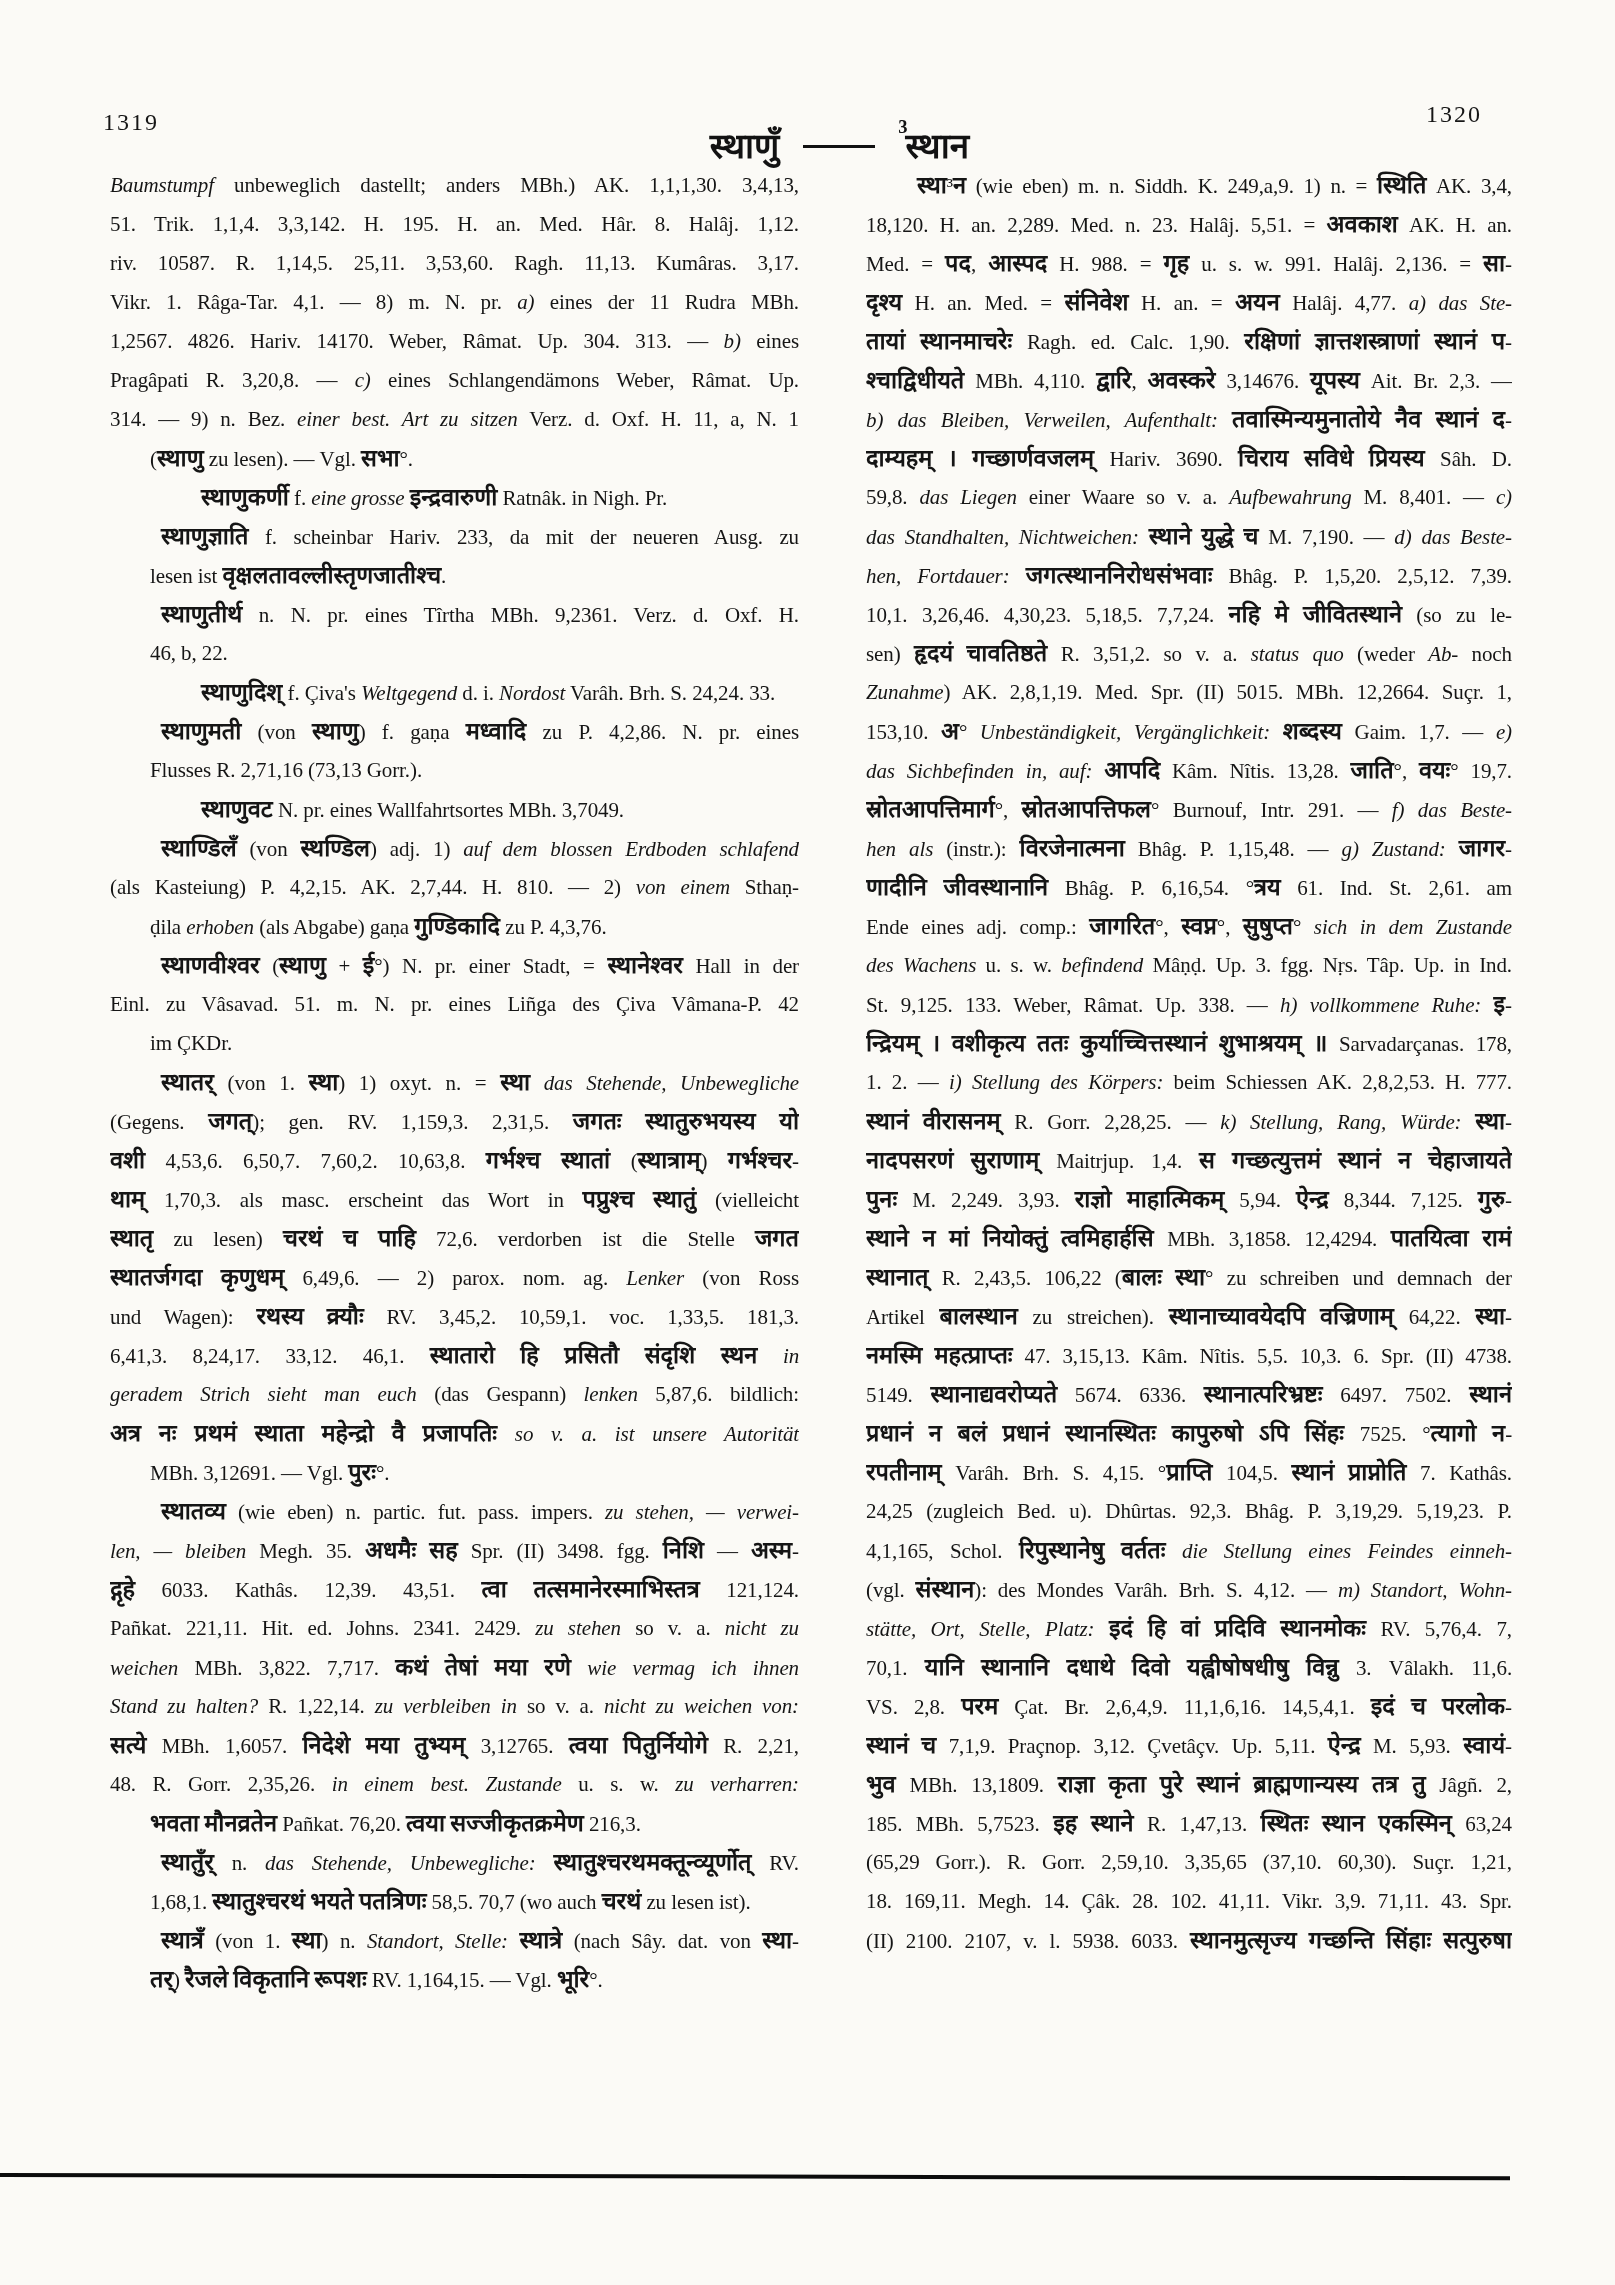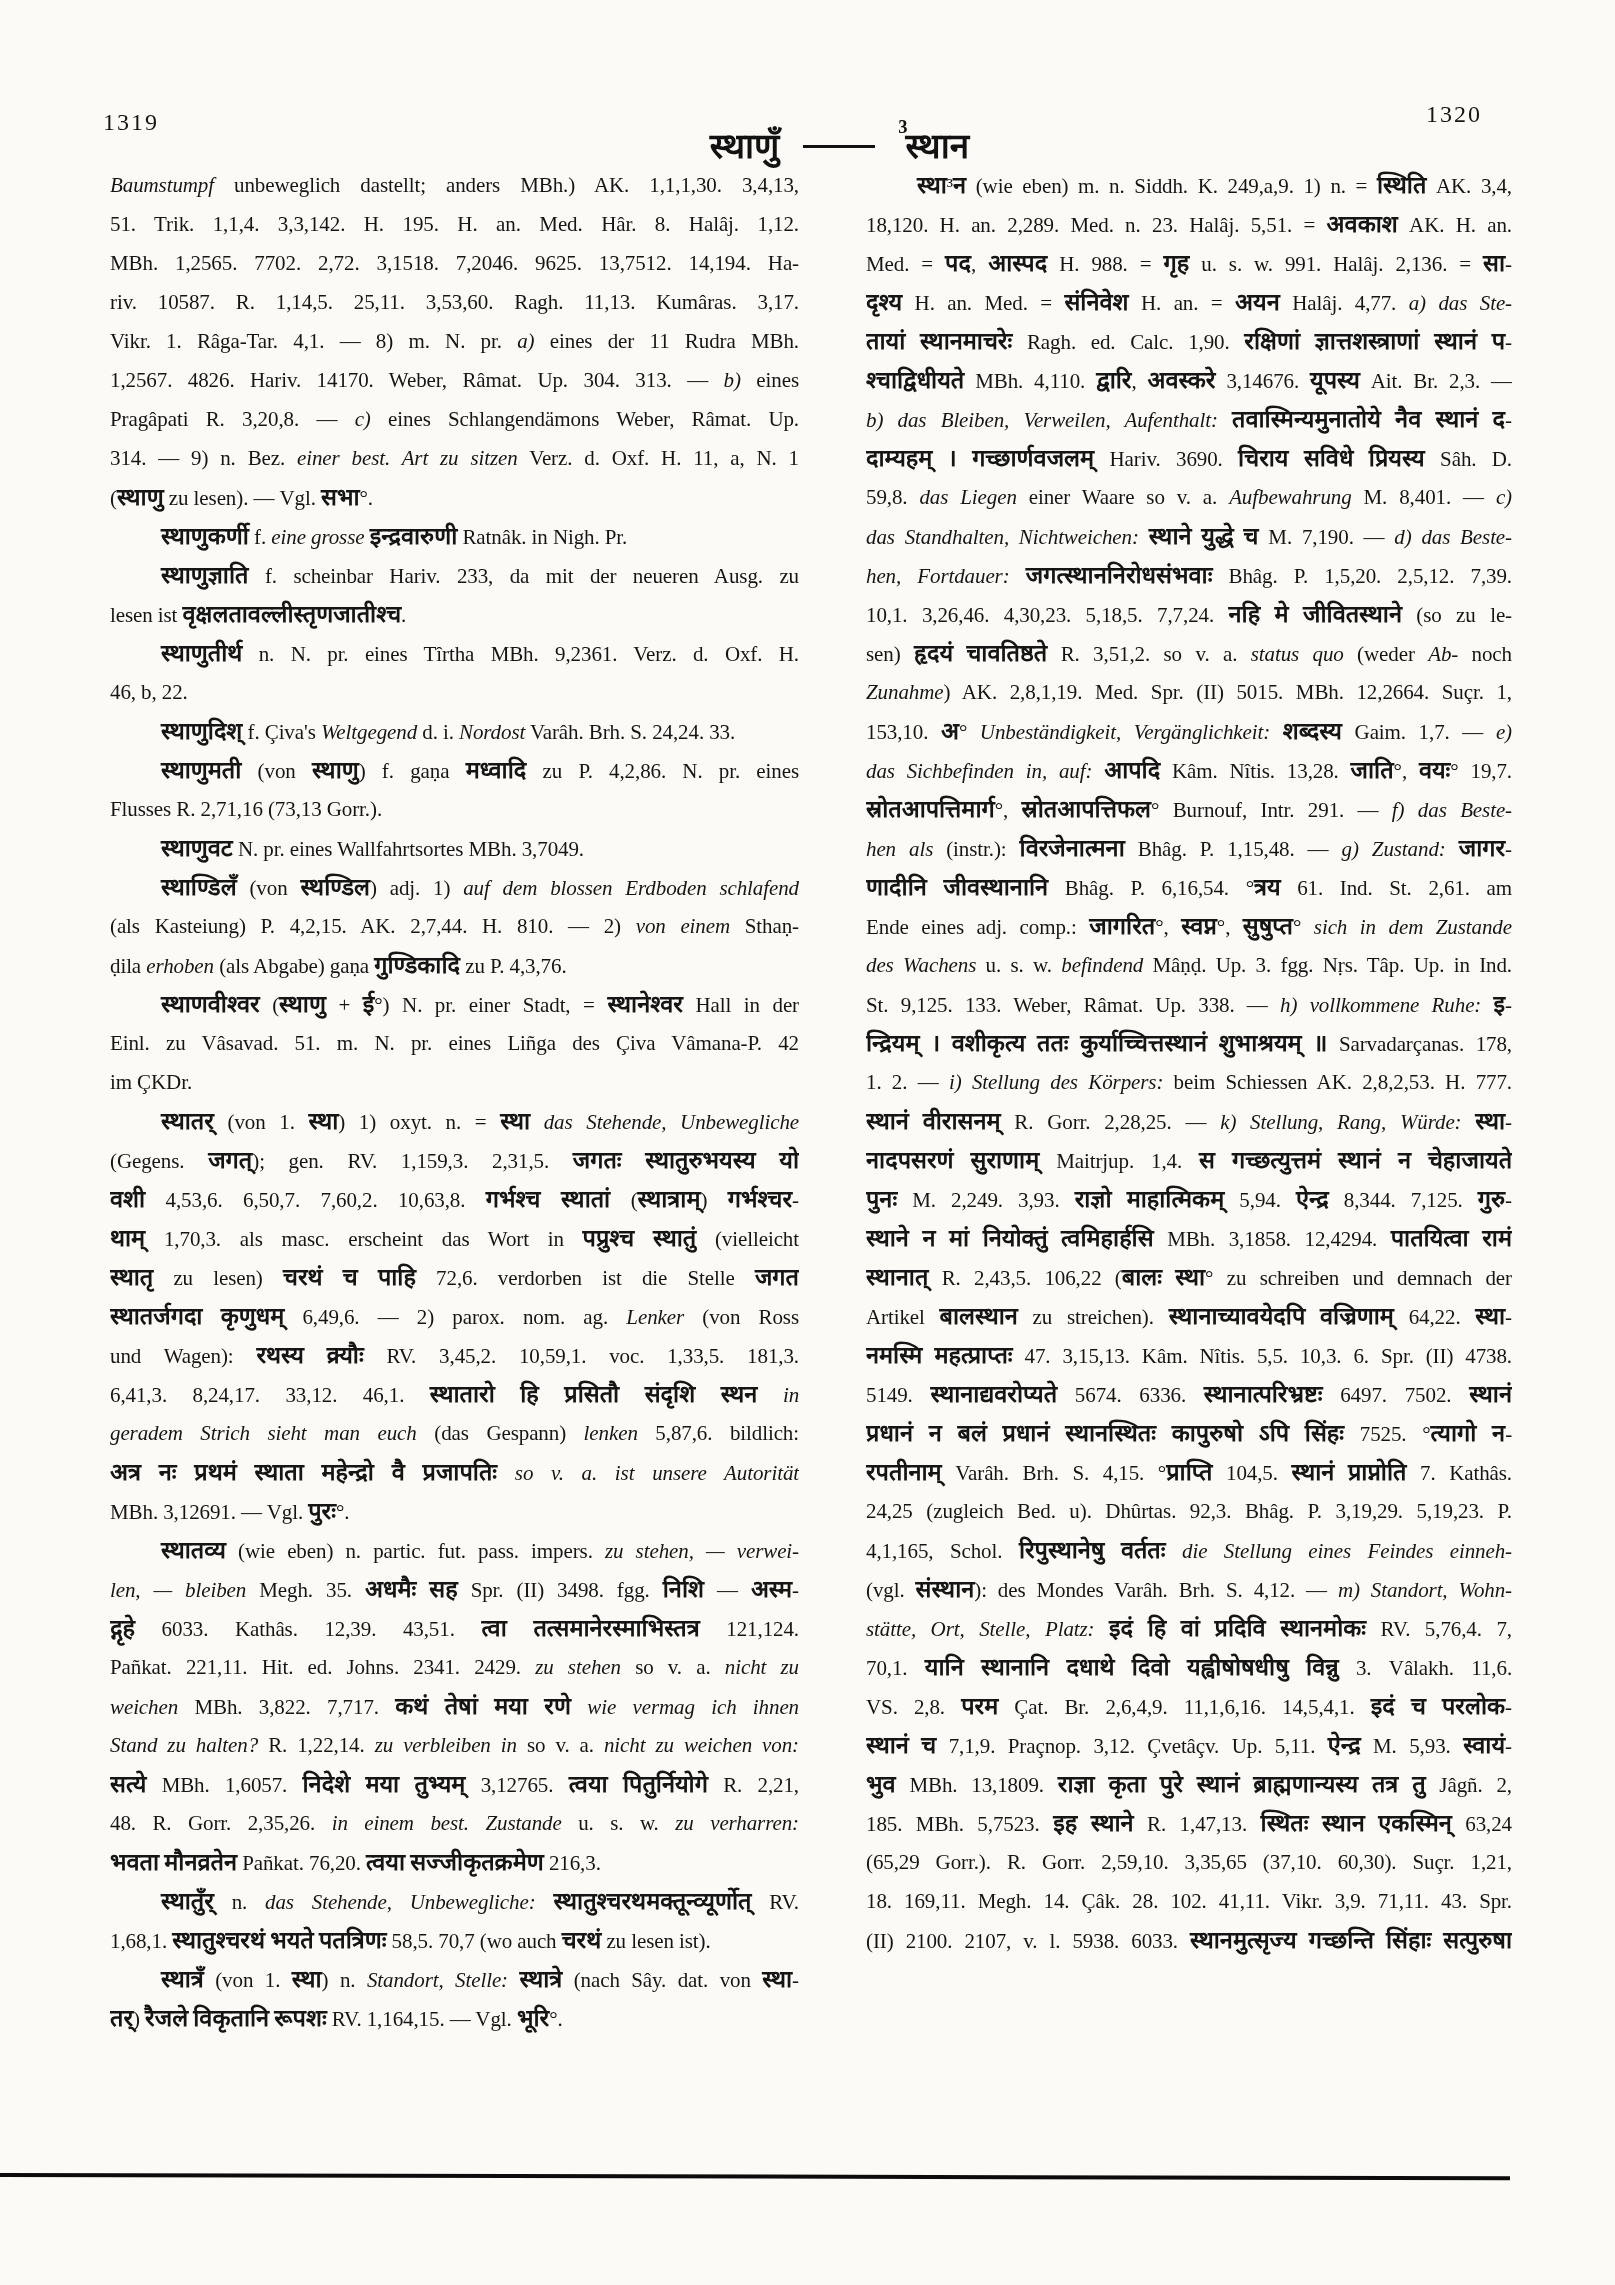--- a/index.html
+++ b/index.html
@@ -24,21 +24,21 @@
   }
   .acc{font-size:18.5px;position:relative;top:-12.7px;font-weight:bold;margin-right:-2px;}
   .col{position:absolute;top:166px;font-size:21px;color:#151515;}
   #col-left{left:110px;width:689px;}
   #col-right{left:866px;width:646px;}
   .line{
     height:39px;line-height:39px;overflow:hidden;
     text-align:justify;text-align-last:justify;
     letter-spacing:-0.1px;white-space:normal;
   }
-  .line.end{text-align-last:left;}
+  .line.end{text-align-last:left;margin-left:40px;}
   .line.ind{text-indent:51px;}
   .dn{font-weight:600;font-size:1.12em;letter-spacing:0;}
   .line i{font-style:italic;}
   .bottom-rule{
     position:absolute;left:0;top:2173px;width:1510px;height:3.9px;
     background:#0c0c0c;transform:rotate(0.12deg);transform-origin:left center;
   }
 </style>
 </head>
 <body>
@@ -47,21 +47,20 @@
 
 <div class="running-header">
   <span class="hw">स्थाणुँ</span><span class="hdash"></span><span class="hw"><sup class="acc">3</sup><span>स्थान</span></span>
 </div>
 
 <div class="pagenum" id="pn-right">1320</div>
 
 <div class="col" id="col-left">
     <div class="line"><i>Baumstumpf</i> unbeweglich dastellt; anders MBh.) AK. 1,1,1,30. 3,4,13,</div>
     <div class="line">51. Trik. 1,1,4. 3,3,142. H. 195. H. an. Med. Hâr. 8. Halâj. 1,12.</div>
-    <div class="line">MBh. 1,2565. 7702. 2,72. 3,1518. 7,2046. 9625. 13,7512. 14,194. Ha-</div>
     <div class="line">riv. 10587. R. 1,14,5. 25,11. 3,53,60. Ragh. 11,13. Kumâras. 3,17.</div>
     <div class="line">Vikr. 1. Râga-Tar. 4,1. — 8) m. N. pr. <i>a)</i> eines der 11 Rudra MBh.</div>
     <div class="line">1,2567. 4826. Hariv. 14170. Weber, Râmat. Up. 304. 313. — <i>b)</i> eines</div>
     <div class="line">Pragâpati R. 3,20,8. — <i>c)</i> eines Schlangendämons Weber, Râmat. Up.</div>
     <div class="line">314. — 9) n. Bez. <i>einer best. Art zu sitzen</i> Verz. d. Oxf. H. 11, a, N. 1</div>
     <div class="line end">(<span class="dn">स्थाणु</span> zu lesen). — Vgl. <span class="dn">सभा</span>°.</div>
     <div class="line ind end"><span class="dn">स्थाणुकर्णी</span> f. <i>eine grosse</i> <span class="dn">इन्द्रवारुणी</span> Ratnâk. in Nigh. Pr.</div>
     <div class="line ind"><span class="dn">स्थाणुज्ञाति</span> f. scheinbar Hariv. 233, da mit der neueren Ausg. zu</div>
     <div class="line end">lesen ist <span class="dn">वृक्षलतावल्लीस्तृणजातीश्च</span>.</div>
     <div class="line ind"><span class="dn">स्थाणुतीर्थ</span> n. N. pr. eines Tîrtha MBh. 9,2361. Verz. d. Oxf. H.</div>

